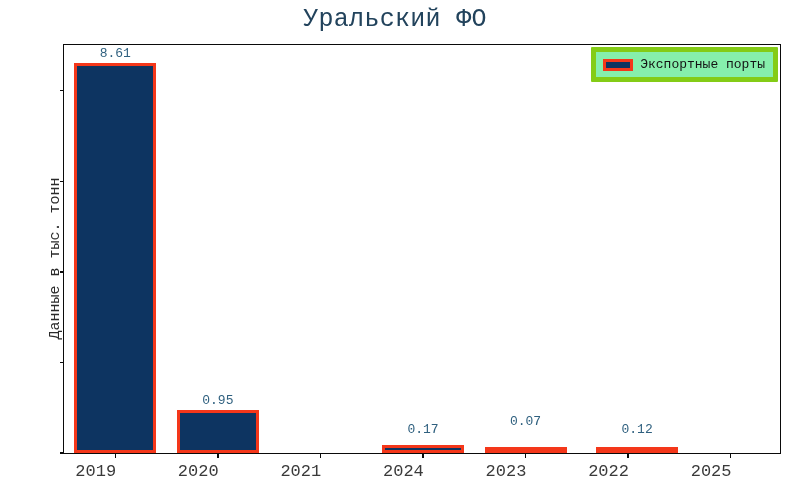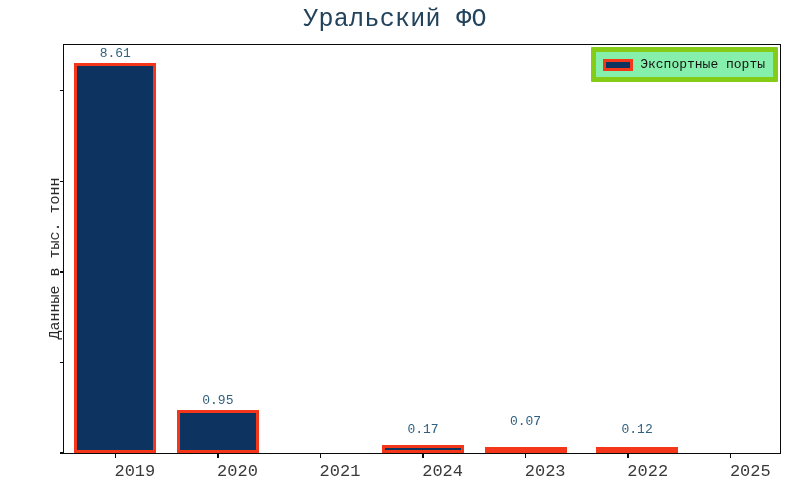--- a/index.html
+++ b/index.html
@@ -115,21 +115,21 @@
     top: 0;
     width: 1.4px;
     height: 4.5px;
     background: #0a0a0a;
   }
   .xtick-label {
     position: absolute;
     top: 9px;
     left: -40px;
     width: 80px;
-    text-align: right;
+    text-align: left;
     font-size: 17px;
     color: #3a3a3a;
     white-space: nowrap;
   }
 
   
   #legend {
     position: absolute;
     right: 2px;
     top: 2px;

